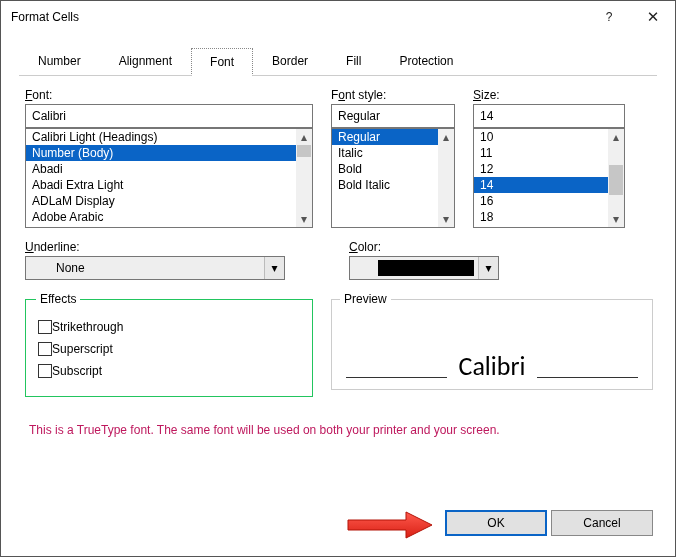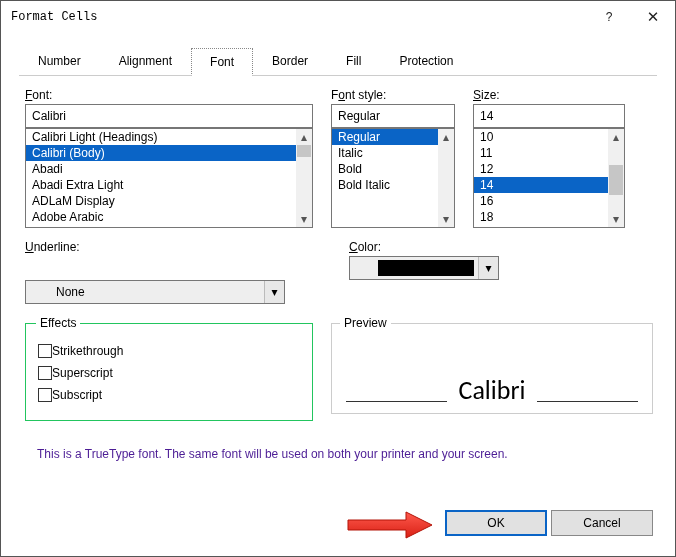--- a/index.html
+++ b/index.html
@@ -1,19 +1,19 @@
 <!DOCTYPE html>
 <html><head>
 <meta charset="utf-8">
 <style>
   * { box-sizing: border-box; font-family: "Segoe UI", Tahoma, sans-serif; font-size: 12px; }
   body { margin: 0; background: #fff; }
   .dialog { width: 676px; height: 557px; border: 1px solid #555; background: #fff; position: relative; }
   .titlebar { height: 32px; display: flex; align-items: center; padding: 0 0 0 10px; }
-  .titlebar .title { flex: 1; font-family: Liberation Mono, monospace; }
+  .titlebar .title { flex: 1; }
   .titlebar .tbtn { width: 44px; height: 32px; display:flex; align-items:center; justify-content:center; color:#222; }
   .tabs { display: flex; margin: 14px 0 0 18px; }
   .tab { padding: 6px 18px; border: 1px solid transparent; border-bottom: none; cursor:pointer; }
   .tab.active { border:1px dotted #888; border-bottom:1px solid #fff; background:#fff; position:relative; top:1px; }
   .tab-strip-line { border-top:1px solid #ccc; margin: 0 18px 0 18px; }
   .content { padding: 12px 20px 0 24px; }
   .row { display:flex; gap: 18px; }
   .col { display:flex; flex-direction:column; }
   .lbl { margin-bottom: 2px; }
   .lbl .u { text-decoration: underline; }
@@ -31,21 +31,21 @@
   .combo.color .swatch { flex:1; margin:3px 4px; height:16px; background:#000; }
   fieldset.effects { border:1px solid #22c55e; margin:12px 0 0 0; padding: 8px 10px 10px 10px; }
   fieldset.effects legend { padding:0 4px; }
   .chk { display:flex; align-items:center; margin: 6px 0 8px 2px; }
   .chk .box { width:14px; height:14px; border:1px solid #333; }
   fieldset.preview { border:1px solid #ccc; margin:12px 0 0 0; padding: 18px 8px 8px 8px; height:98px; position:relative; }
   fieldset.preview legend { padding:0 4px; }
   .preview-inner { display:flex; align-items:flex-end; justify-content:center; height:58px; }
   .preview-inner .line { flex:1; border-bottom:1px solid #333; margin: 0 6px 4px 6px; }
   .preview-text { font-family: Calibri, sans-serif; font-size: 26px; padding:0 6px 0 6px; }
-  .desc { margin: 26px 0 0 12px; color:#4c1d95; }
+  .desc { margin: 26px 0 0 4px; color:#be185d; }
   .buttons { position:absolute; right:22px; bottom:20px; display:flex; gap:4px; }
   .btn { width:102px; height:26px; border:1px solid #888; background:#e1e1e1; display:flex; align-items:center; justify-content:center; cursor:pointer; }
   .btn.primary { border:2px solid #0a64c6; background:#e1e1e1; }
   .arrow-annotation { position:absolute; left:343px; bottom:14px; width:90px; height:34px; pointer-events:none; }
 </style>
 </head>
 <body>
 
 <div class="dialog">
 
@@ -72,21 +72,21 @@
   <div class="content">
 
     <div class="row">
 
       <div class="col" style="width:288px;">
         <div class="lbl"><span class="u">F</span>ont:</div>
         <input class="txt" value="Calibri" style="">
         <div class="listbox" style="height:100px;">
           <div class="items">
             <div class="item">Calibri Light (Headings)</div>
-            <div class="item sel">Calibri (Body)</div>
+            <div class="item sel">Number (Body)</div>
             <div class="item">Abadi</div>
             <div class="item">Abadi Extra Light</div>
             <div class="item">ADLaM Display</div>
             <div class="item">Adobe Arabic</div>
           </div>
           <div class="scrollbar">
             <div class="arrow">▴</div>
             <div class="thumb" style="top:16px; height:12px;"></div>
             <div class="arrow">▾</div>
           </div>
@@ -125,21 +125,21 @@
           <div class="scrollbar">
             <div class="arrow">▴</div>
             <div class="thumb" style="top:36px; height:30px;"></div>
             <div class="arrow">▾</div>
           </div>
         </div>
       </div>
     </div>
 
     <div class="row" style="margin-top:12px;">
-      <div class="col" style="width:260px;gap:24px;">
+      <div class="col" style="width:260px;">
         <div class="lbl"><span class="u">U</span>nderline:</div>
         <div class="combo">
           <span class="val">None</span>
           <div class="dd">▾</div>
         </div>
       </div>
       <div class="col" style="width:150px; margin-left:46px;">
         <div class="lbl"><span class="u">C</span>olor:</div>
         <div class="combo color">
           <div class="swatch"></div>

